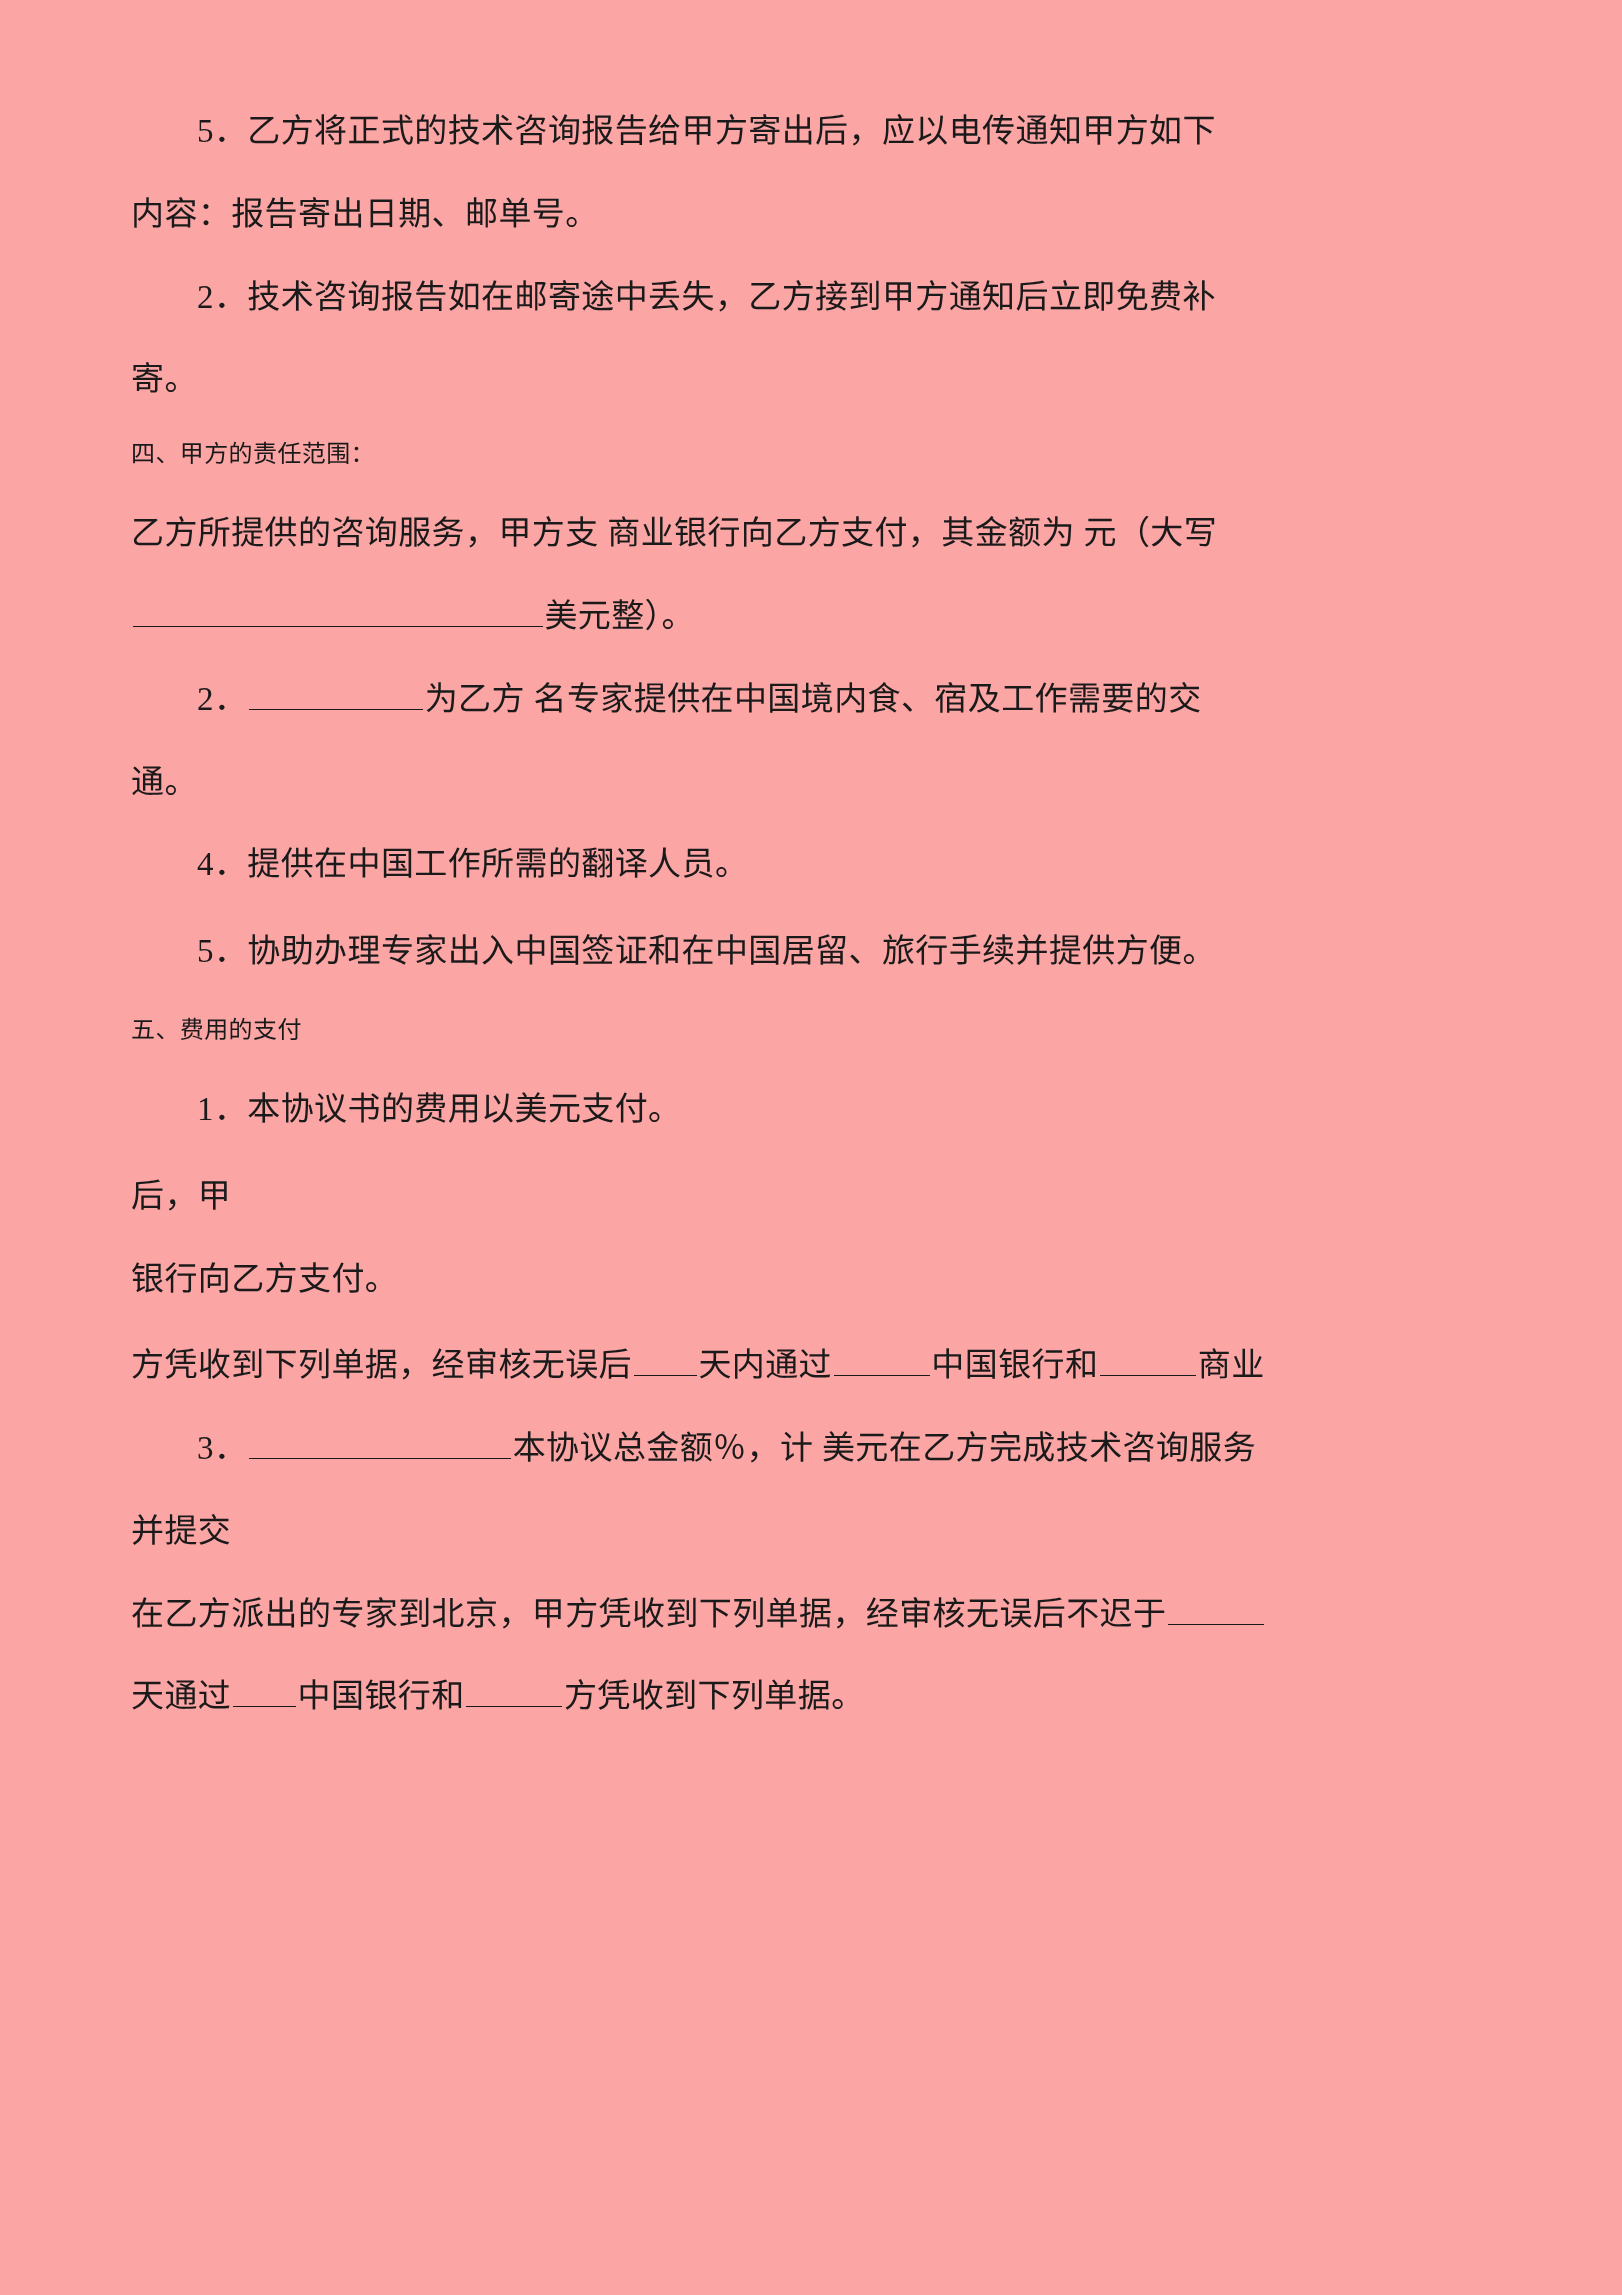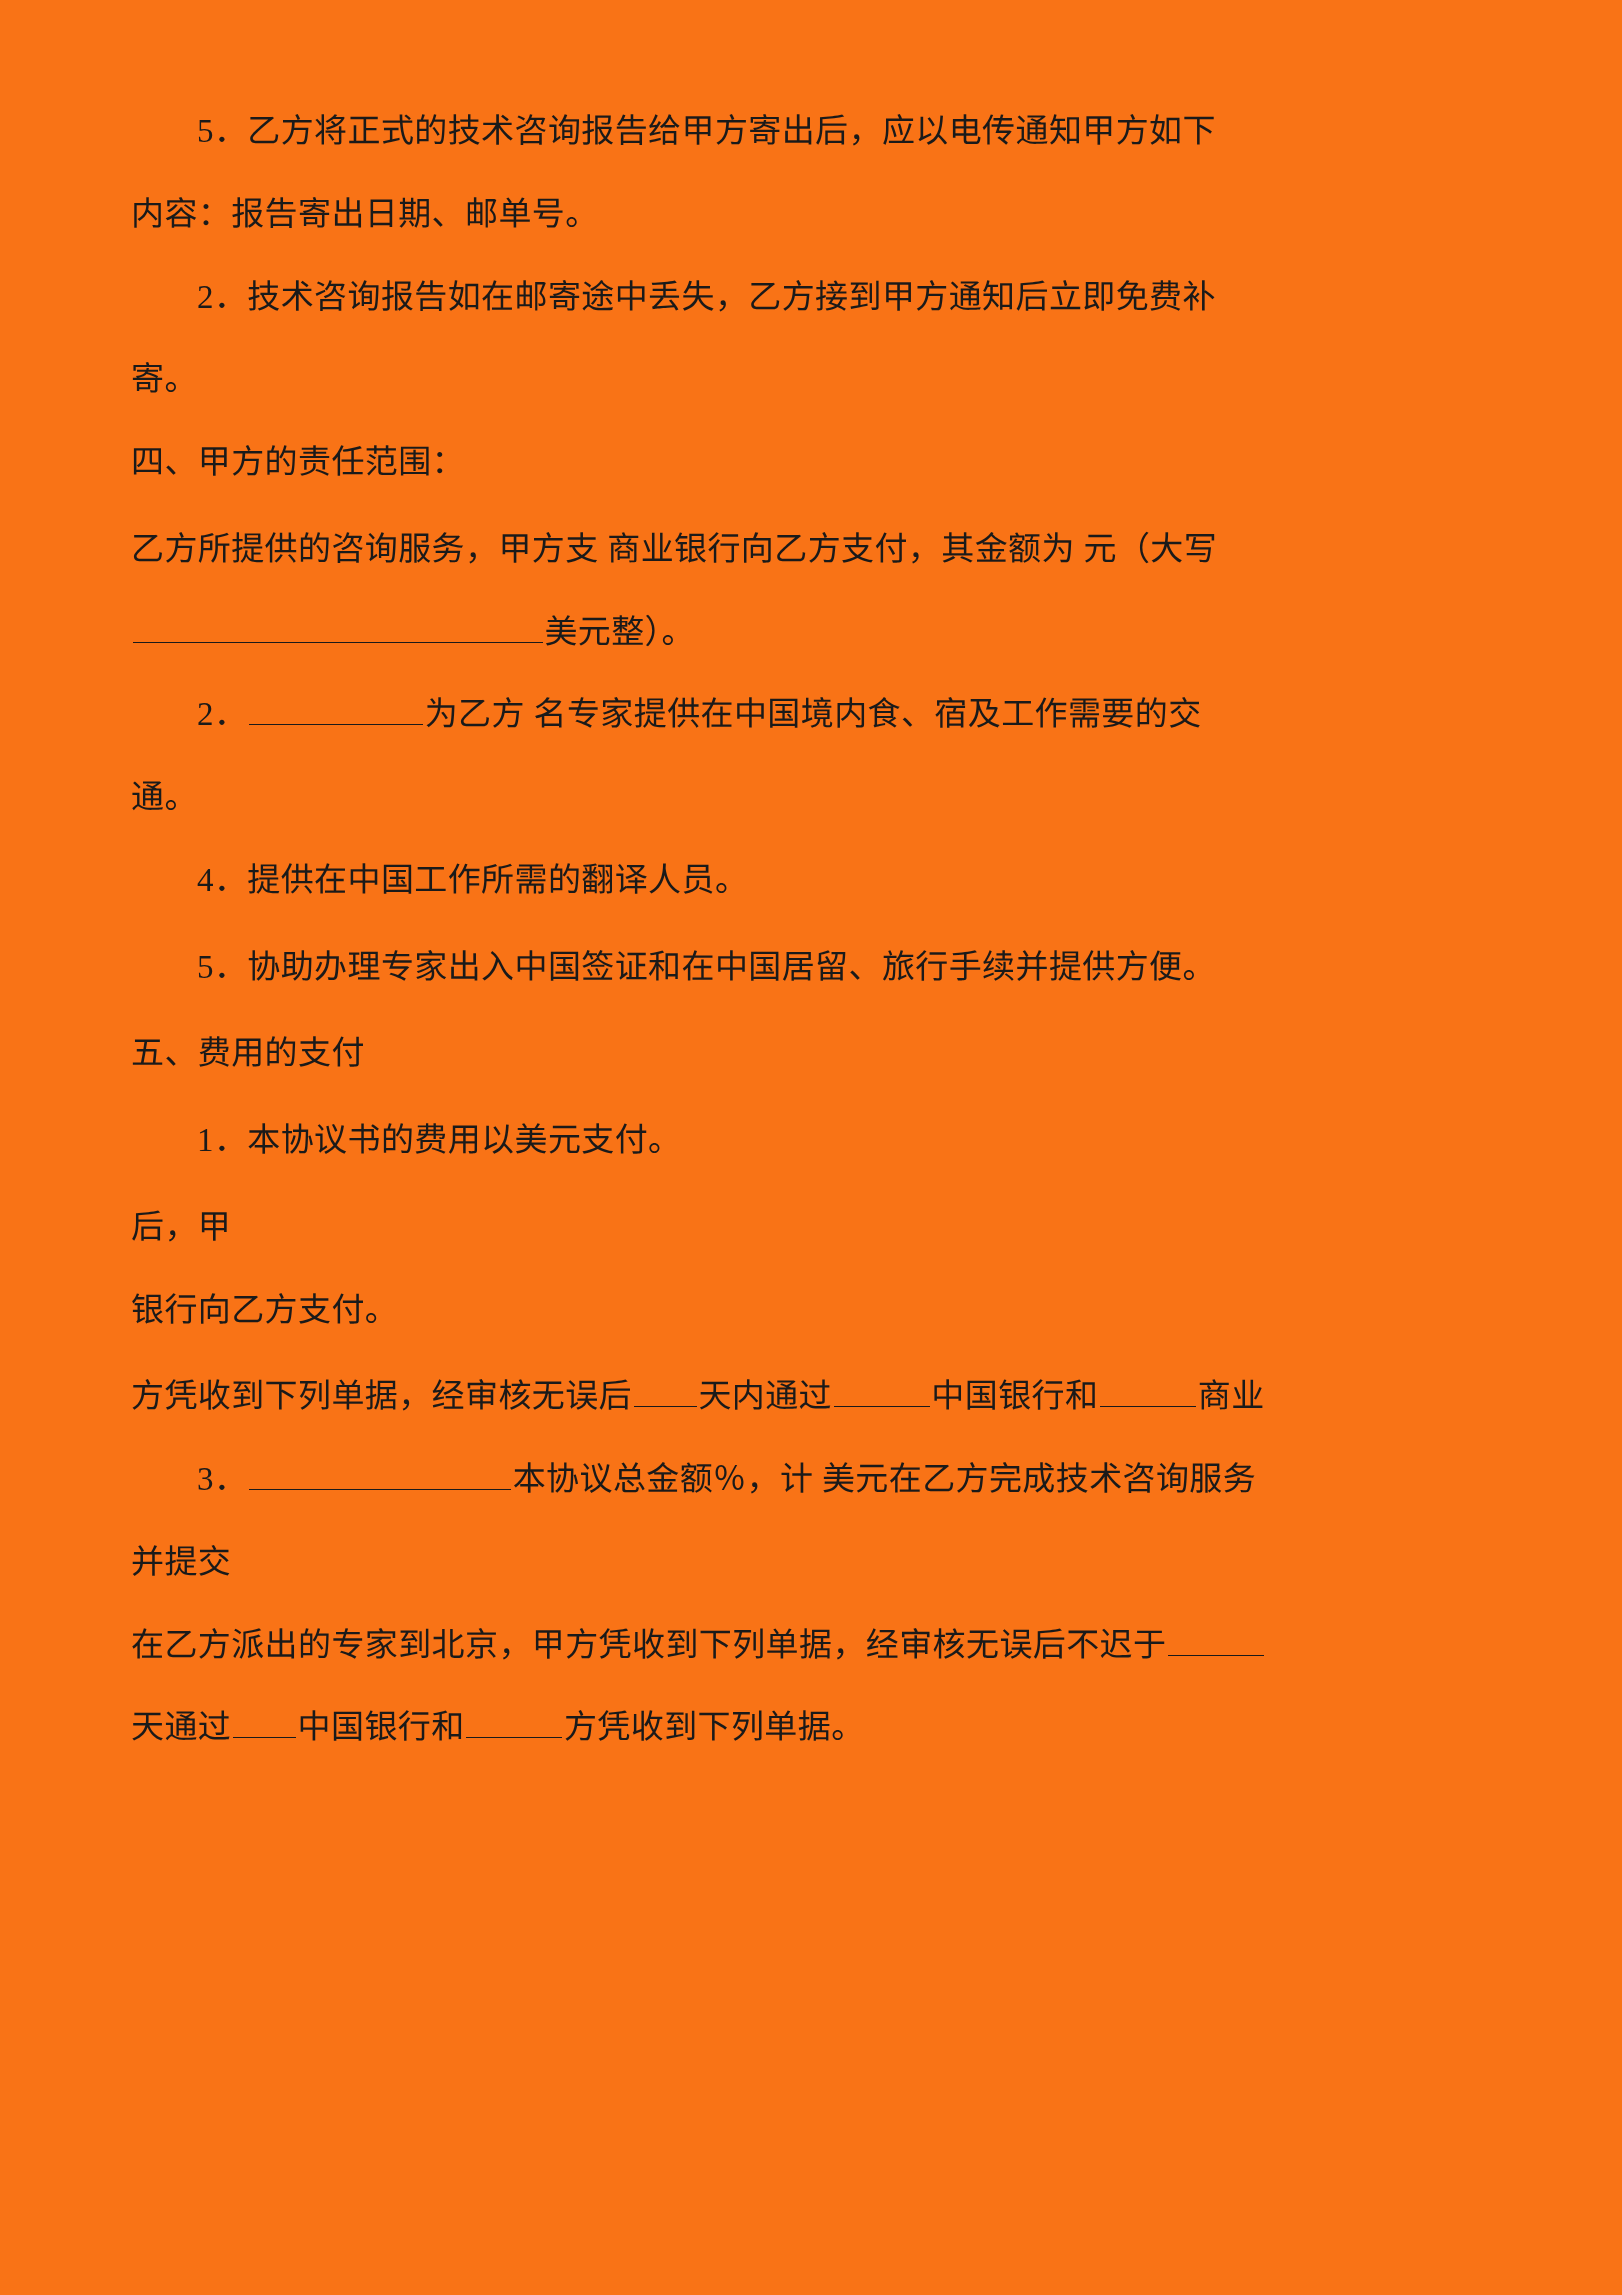--- a/index.html
+++ b/index.html
@@ -9,21 +9,21 @@
     background: #ffffff;
   }
   body {
     font-family: "Liberation Serif", "DejaVu Serif", serif;
     color: #000000;
   }
   .page {
     position: relative;
     width: 1623px;
     height: 2295px;
-    background: #f97316;
+    background: #fca5a5;
     box-sizing: border-box;
     padding: 103px 131px 38px 131px;
     overflow: hidden;
   }
   .doc {
     font-size: 33px;
     line-height: 1.72;
     letter-spacing: 0.4px;
     color: #1a1a1a;
   }
@@ -35,21 +35,21 @@
   }
   .indent {
     text-indent: 66px;
   }
   .noindent {
     text-indent: 0;
   }
   .heading {
     margin: 0 0 26px 0;
     text-indent: 0;
-    font-size: 33px;
+    font-size: 24px;
   }
   .gap-med { margin-bottom: 30px; }
   .blank {
     display: inline-block;
     border-bottom: 1.7px solid #1a1a1a;
     vertical-align: baseline;
     height: 1.15em;
     margin: 0 1.7px;
   }
   .b-xlong { width: 410px; }

